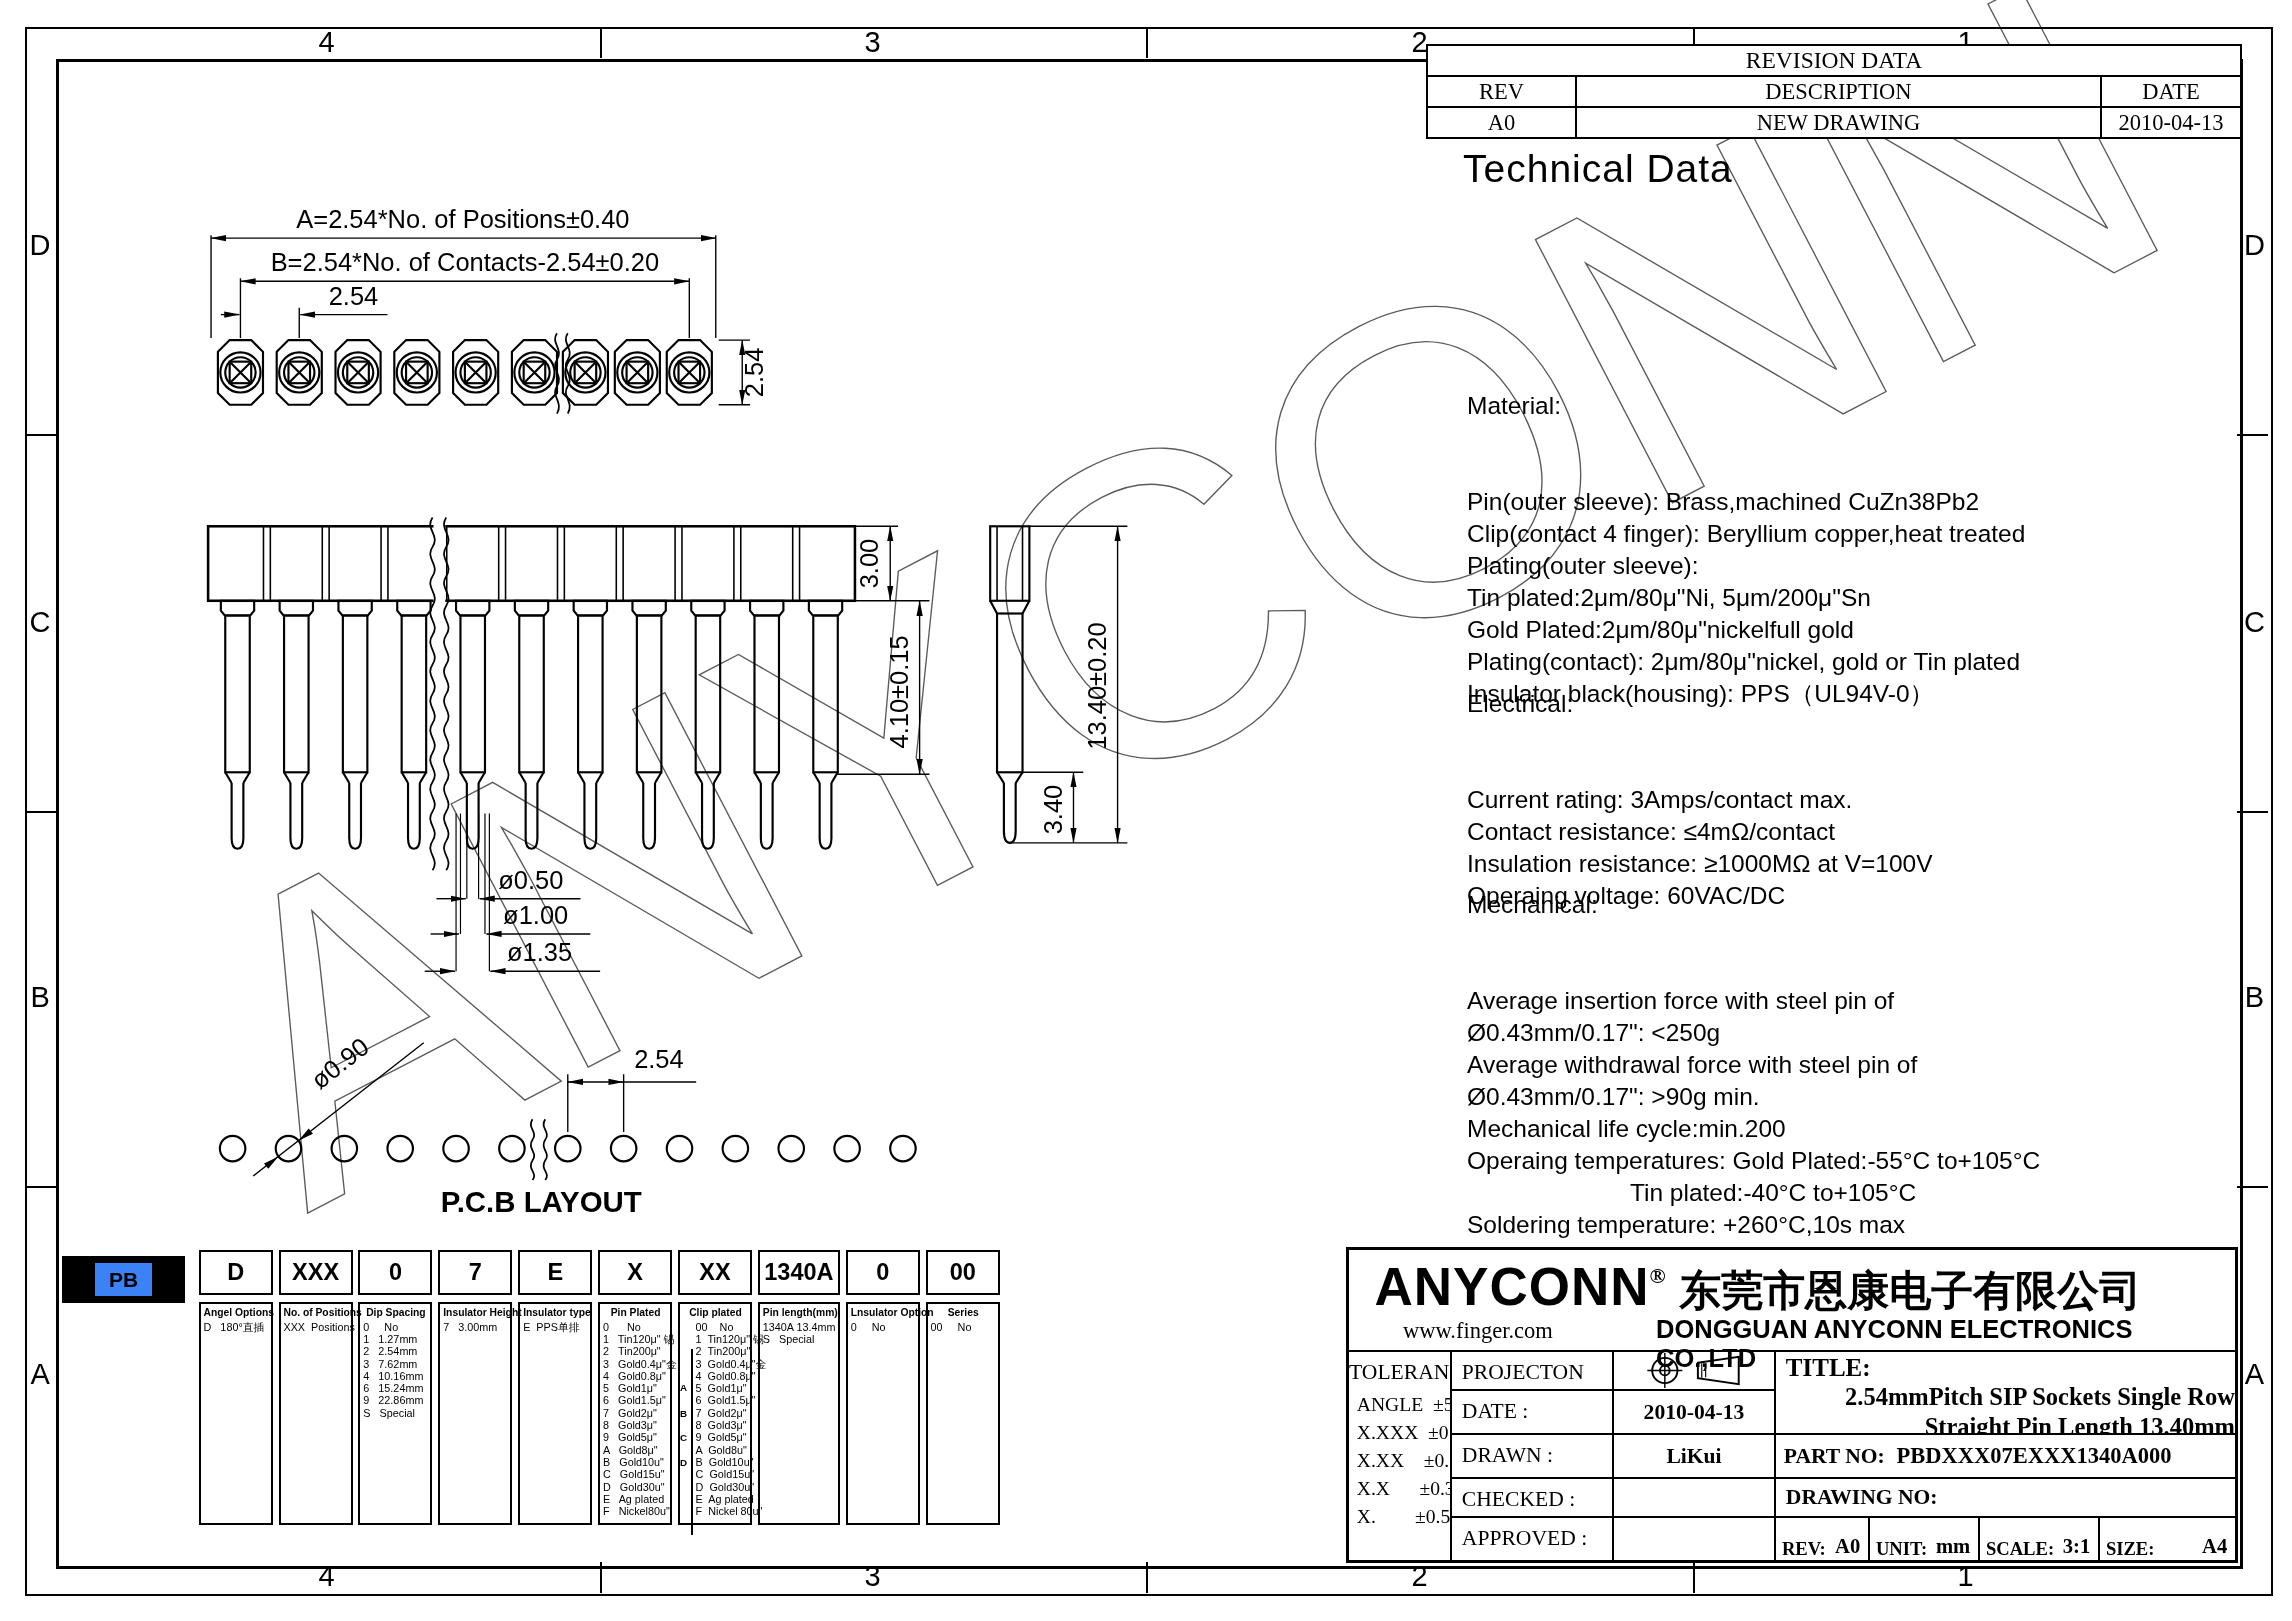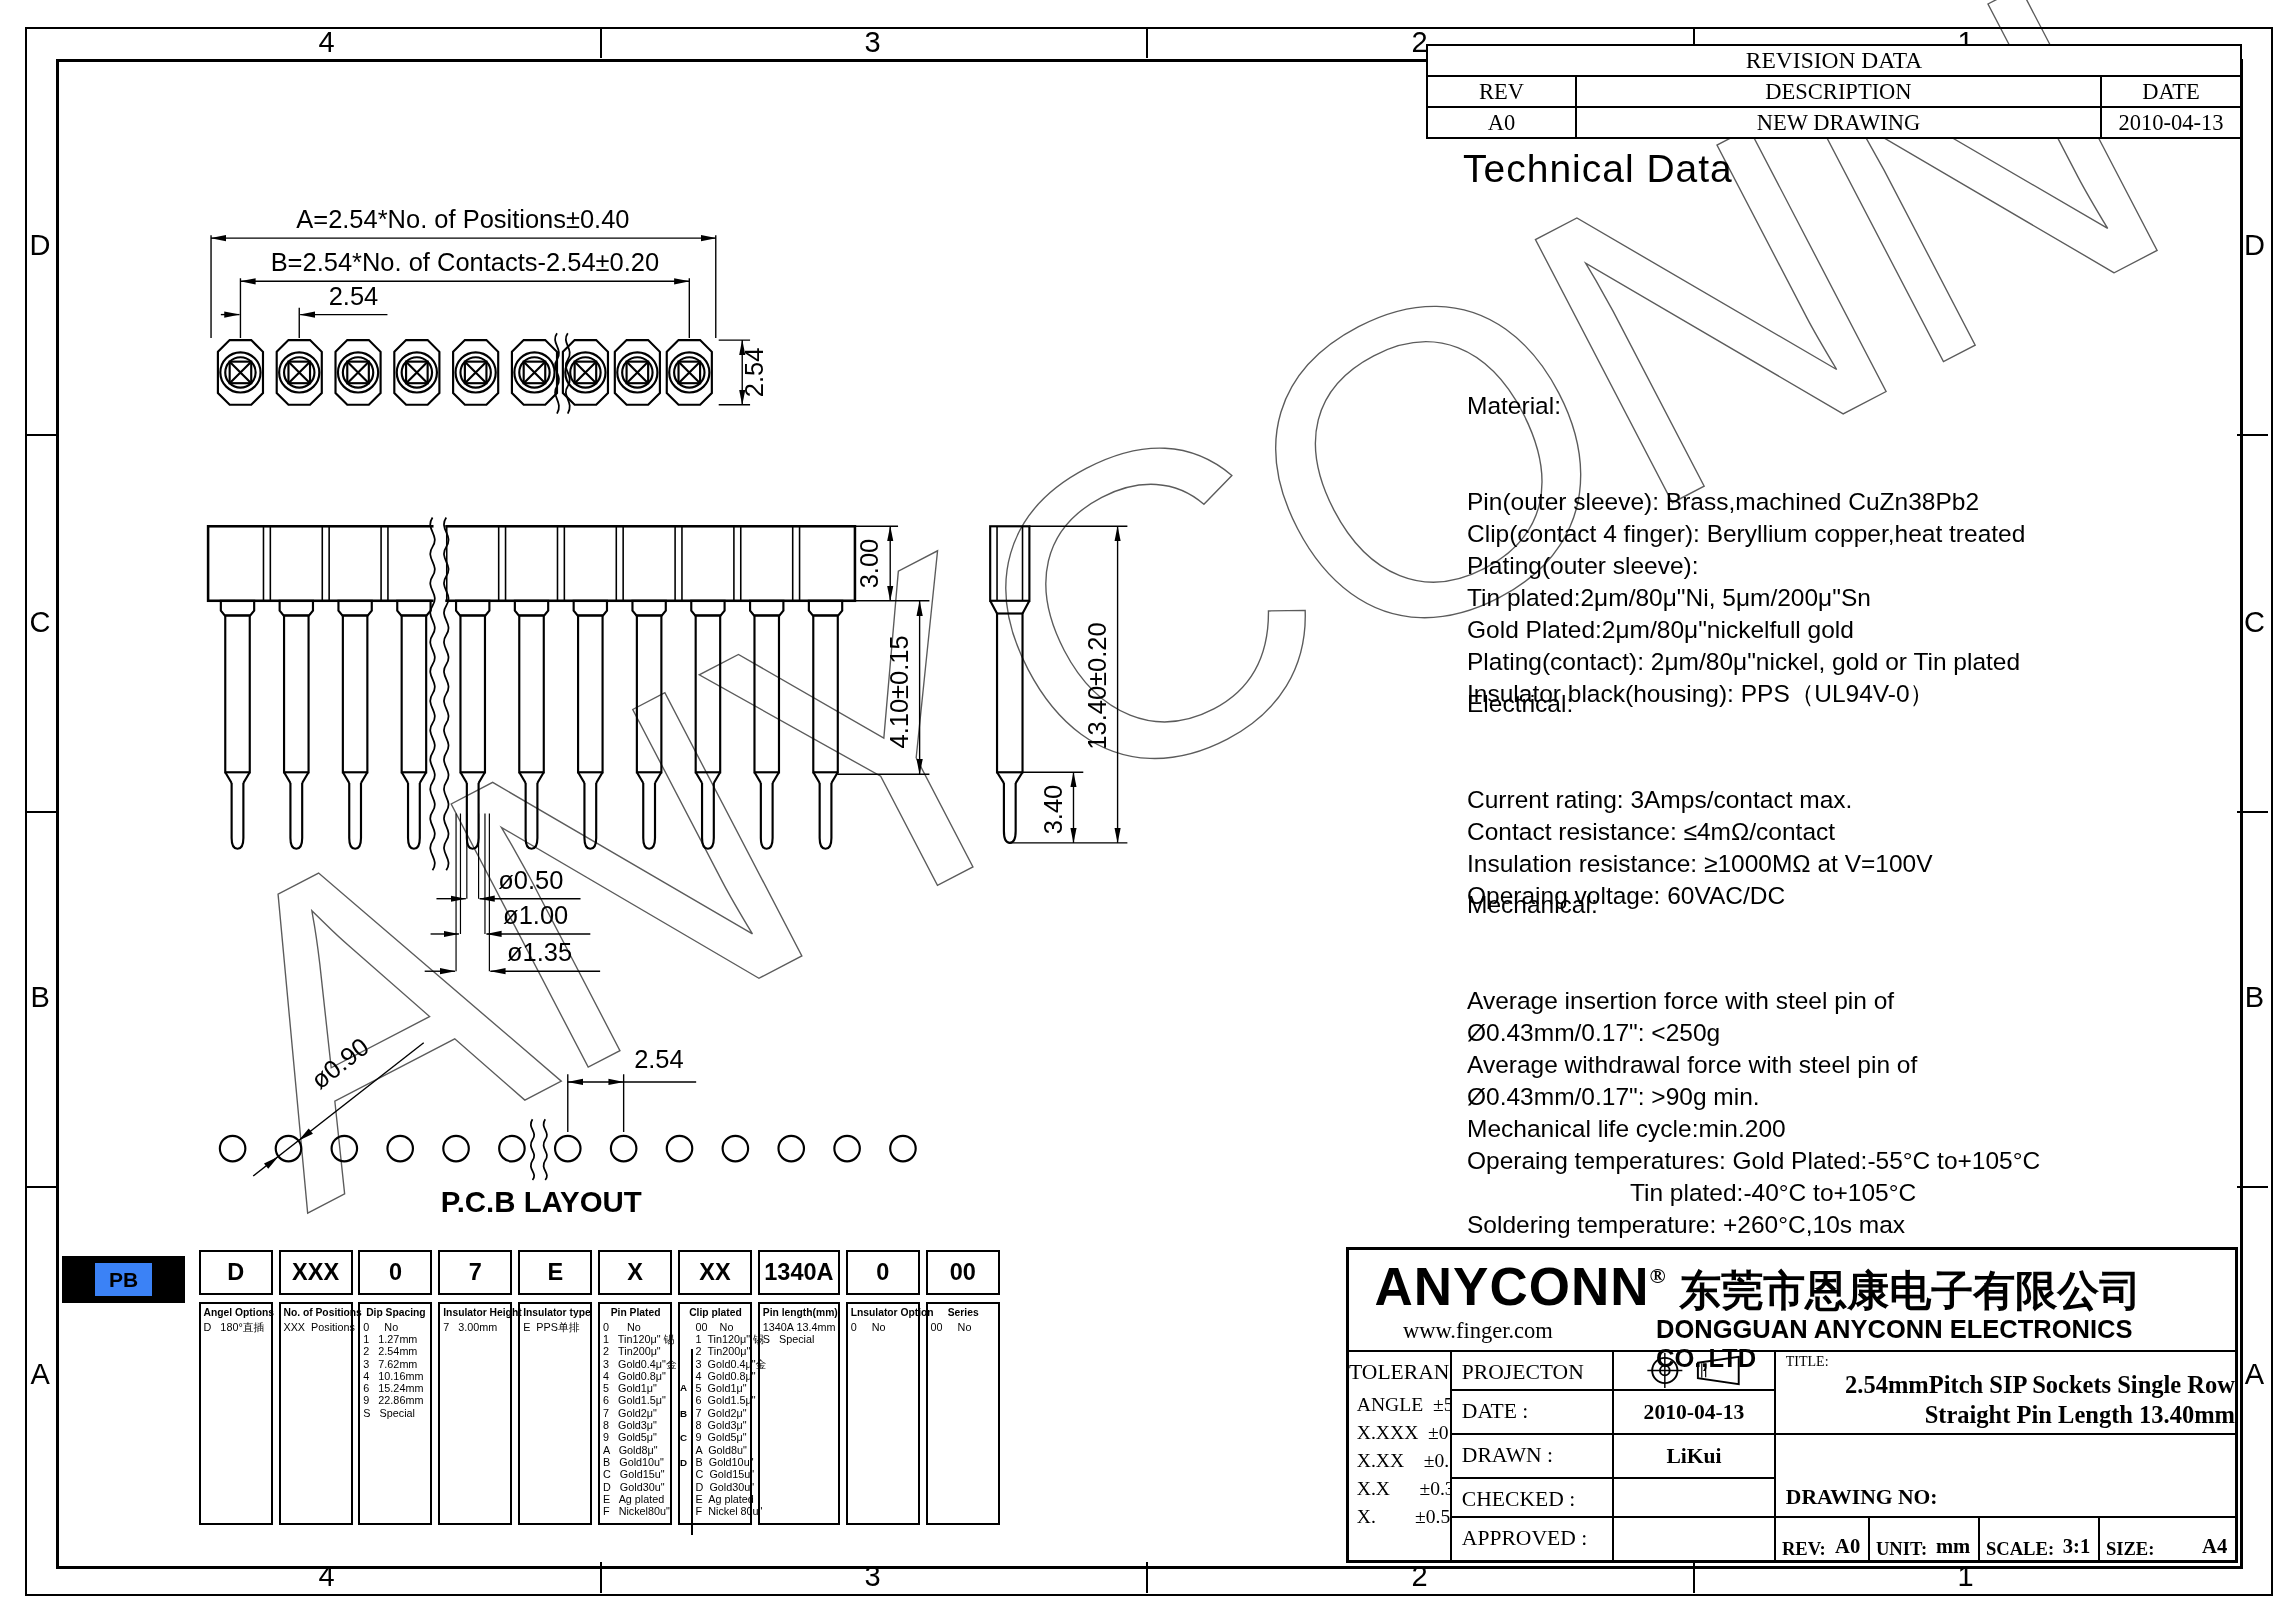--- a/index.html
+++ b/index.html
@@ -461,23 +461,27 @@
       <div class="cell lab" style="grid-area:2/2/3/3">DATE :</div>
       <div class="cell val" style="grid-area:2/3/3/4">2010-04-13</div>
       <div class="cell lab" style="grid-area:3/2/4/3">DRAWN :</div>
       <div class="cell val" style="grid-area:3/3/4/4">LiKui</div>
       <div class="cell lab" style="grid-area:4/2/5/3">CHECKED :</div>
       <div class="cell" style="grid-area:4/3/5/4"></div>
       <div class="cell lab nb" style="grid-area:5/2/6/3">APPROVED :</div>
       <div class="cell nb" style="grid-area:5/3/6/4"></div>
 
       <div class="cell tb-title-cell">
-        <div class="lab" style="padding-top:2px;font-size:14px;font-weight:normal">TITLE:</div>
+        <div class="lab" style="padding-top:2px;font-size:25px;font-weight:bold">TITLE:</div>
         <div class="tl1">2.54mmPitch SIP Sockets Single Row</div>
         <div class="tl1">Straight Pin Length 13.40mm</div>
+      </div>
+      <div class="cell tb-part">
+        <span style="padding-left:7.8px">PART NO:</span>
+        <span style="padding-left:11.8px;font-size:22.5px">PBDXXX07EXXX1340A000</span>
       </div>
       <div class="cell tb-drawno">
         <div class="lab" style="padding-top:5.9px">DRAWING NO:</div>
       </div>
       <div class="cell tb-last">
         <div class="mini" style="width:94px">
           <span class="ml">REV:</span>
           <span class="mv">A0</span>
         </div>
         <div class="mini" style="width:110px">

